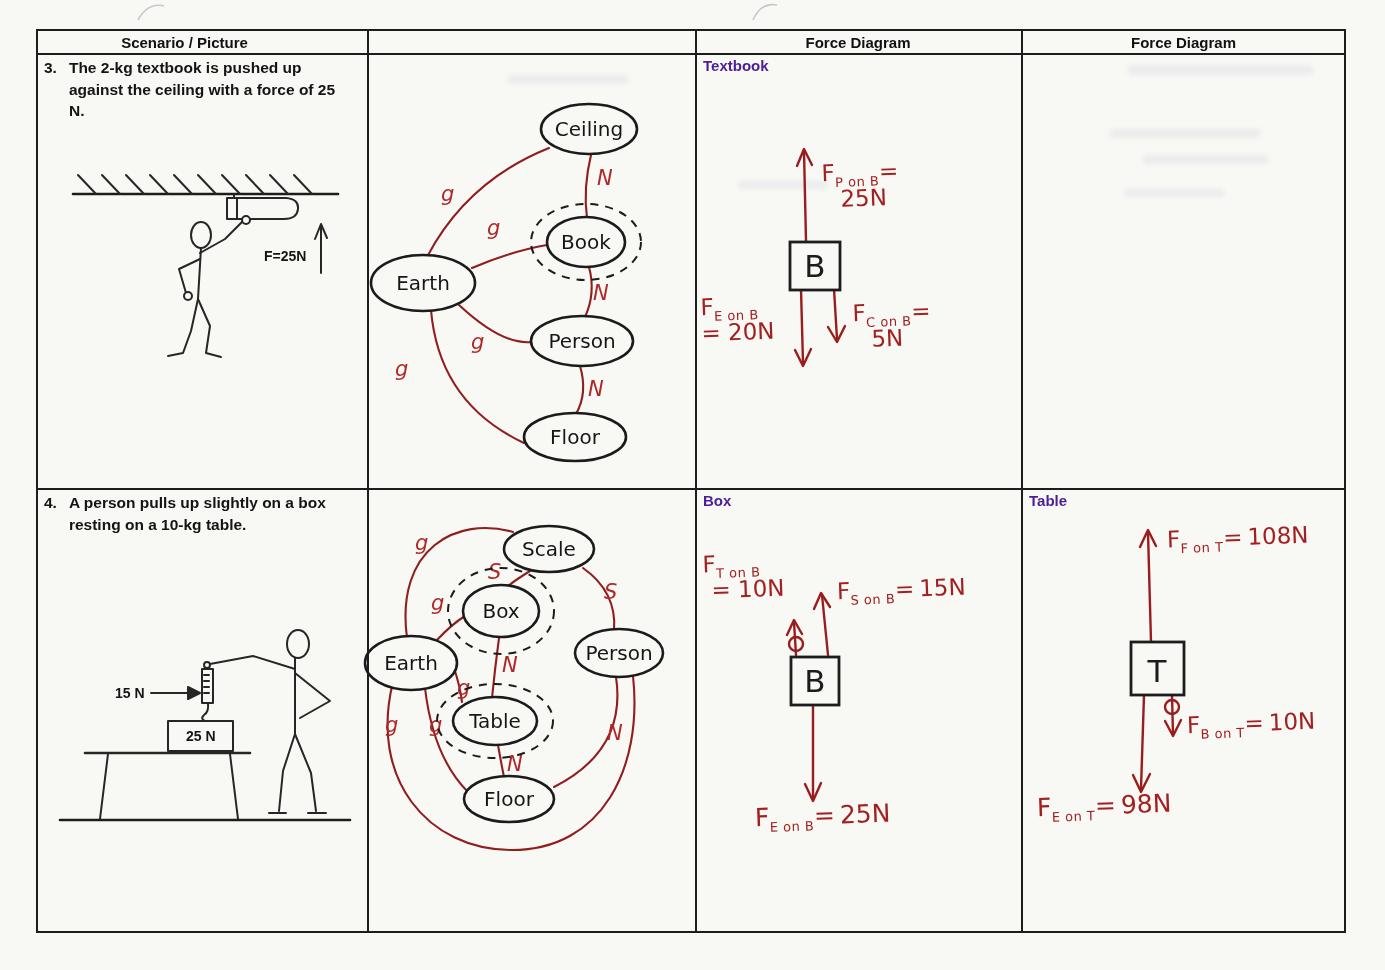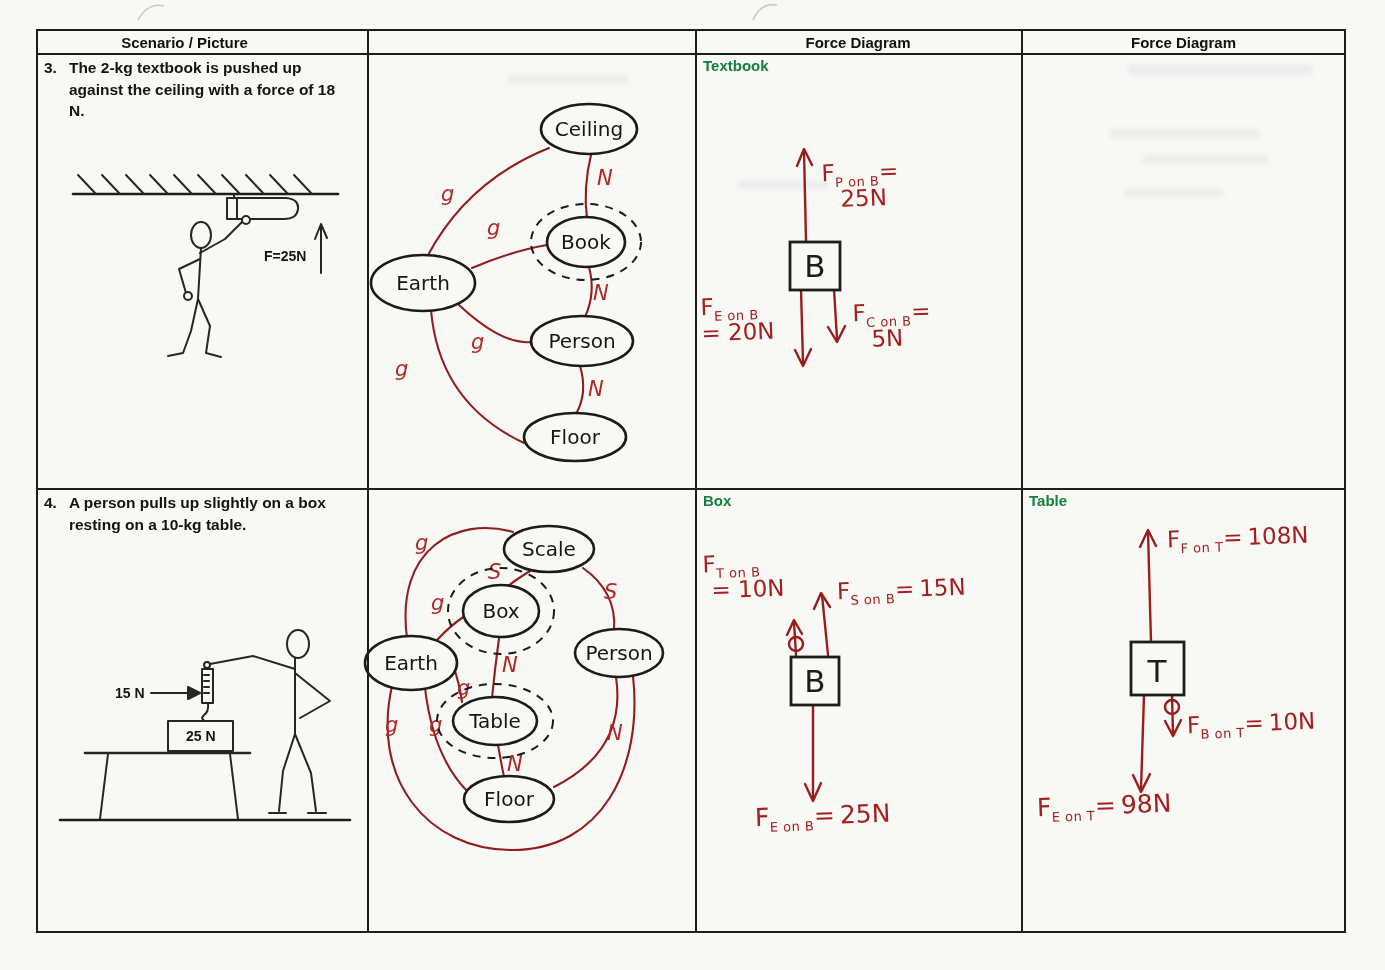--- a/index.html
+++ b/index.html
@@ -9,21 +9,21 @@
   
   .ghost{position:absolute;background:#8e9ab3;opacity:.12;filter:blur(2px);border-radius:3px;}
 
   
   .sheet{position:absolute;left:36px;top:29px;width:1310px;height:904px;border:2px solid #1d1d1d;background:transparent;box-sizing:border-box;}
   .vline{position:absolute;top:0;bottom:0;width:2px;background:#1d1d1d;z-index:5;}
   .hline{position:absolute;left:0;right:0;height:2px;background:#1d1d1d;z-index:5;}
   .hcell{position:absolute;top:0;height:22px;display:flex;align-items:center;justify-content:center;
          font-weight:bold;font-size:15px;color:#111;}
   .cell{position:absolute;}
-  .cellTitle{position:absolute;left:8px;top:4px;font-weight:bold;font-size:15px;color:#15803d;z-index:3;}
+  .cellTitle{position:absolute;left:8px;top:4px;font-weight:bold;font-size:15px;color:#4c1d95;z-index:3;}
 
   .scen{position:absolute;left:6px;top:4px;display:flex;gap:12px;font-weight:bold;
         font-size:15.5px;line-height:1.4;color:#141414;z-index:3;}
   .scen .txt{width:268px;}
 
   svg{position:absolute;overflow:visible;}
   .node-ellipse{fill:#f8f8f5;stroke:#1b1b1b;stroke-width:2.6px;}
   .dashed{fill:none;stroke:#1b1b1b;stroke-width:2px;stroke-dasharray:8 7;}
   text.node{font-family:"DejaVu Sans",sans-serif;font-size:20px;fill:#161616;text-anchor:middle;}
   .edge{fill:none;stroke:#8f1e1e;stroke-width:2.1px;stroke-linecap:round;}
@@ -75,21 +75,21 @@
     <div class="hcell" style="left:657px;width:326px;">
         <span>Force Diagram</span>
       </div>
     <div class="hcell" style="left:983px;width:325px;">
         <span>Force Diagram</span>
       </div>
 
     <div class="cell" style="left:0;top:22px;width:329px;height:435px;">
       <div class="scen">
         <span class="num">3.</span>
-        <span class="txt">The 2-kg textbook is pushed up against the ceiling with a force of 18 N.</span>
+        <span class="txt">The 2-kg textbook is pushed up against the ceiling with a force of 25 N.</span>
       </div>
       <svg width="329" height="435" style="left:0;top:0;">
         <g>
           <line class="drawbold" x1="35" y1="141" x2="300" y2="141"></line>
           <g class="draw">
             <line x1="40" y1="122" x2="58" y2="141"></line>
               <line x1="64" y1="122" x2="82" y2="141"></line>
             <line x1="88" y1="122" x2="106" y2="141"></line>
               <line x1="112" y1="122" x2="130" y2="141"></line>
             <line x1="136" y1="122" x2="154" y2="141"></line>

